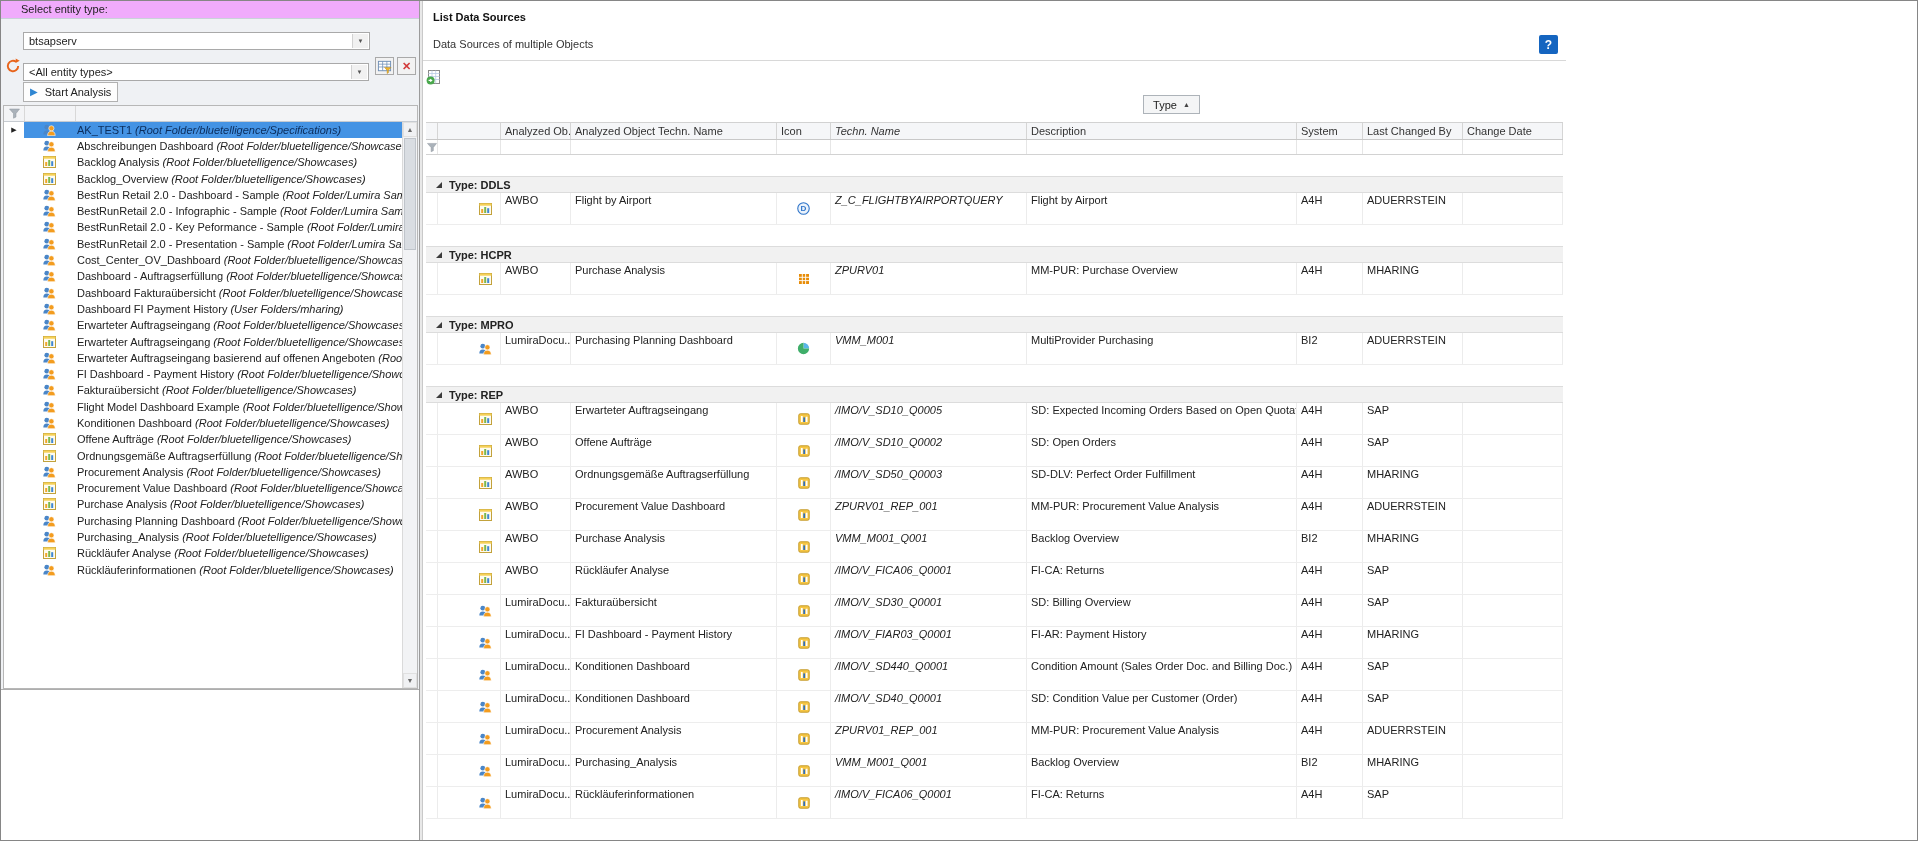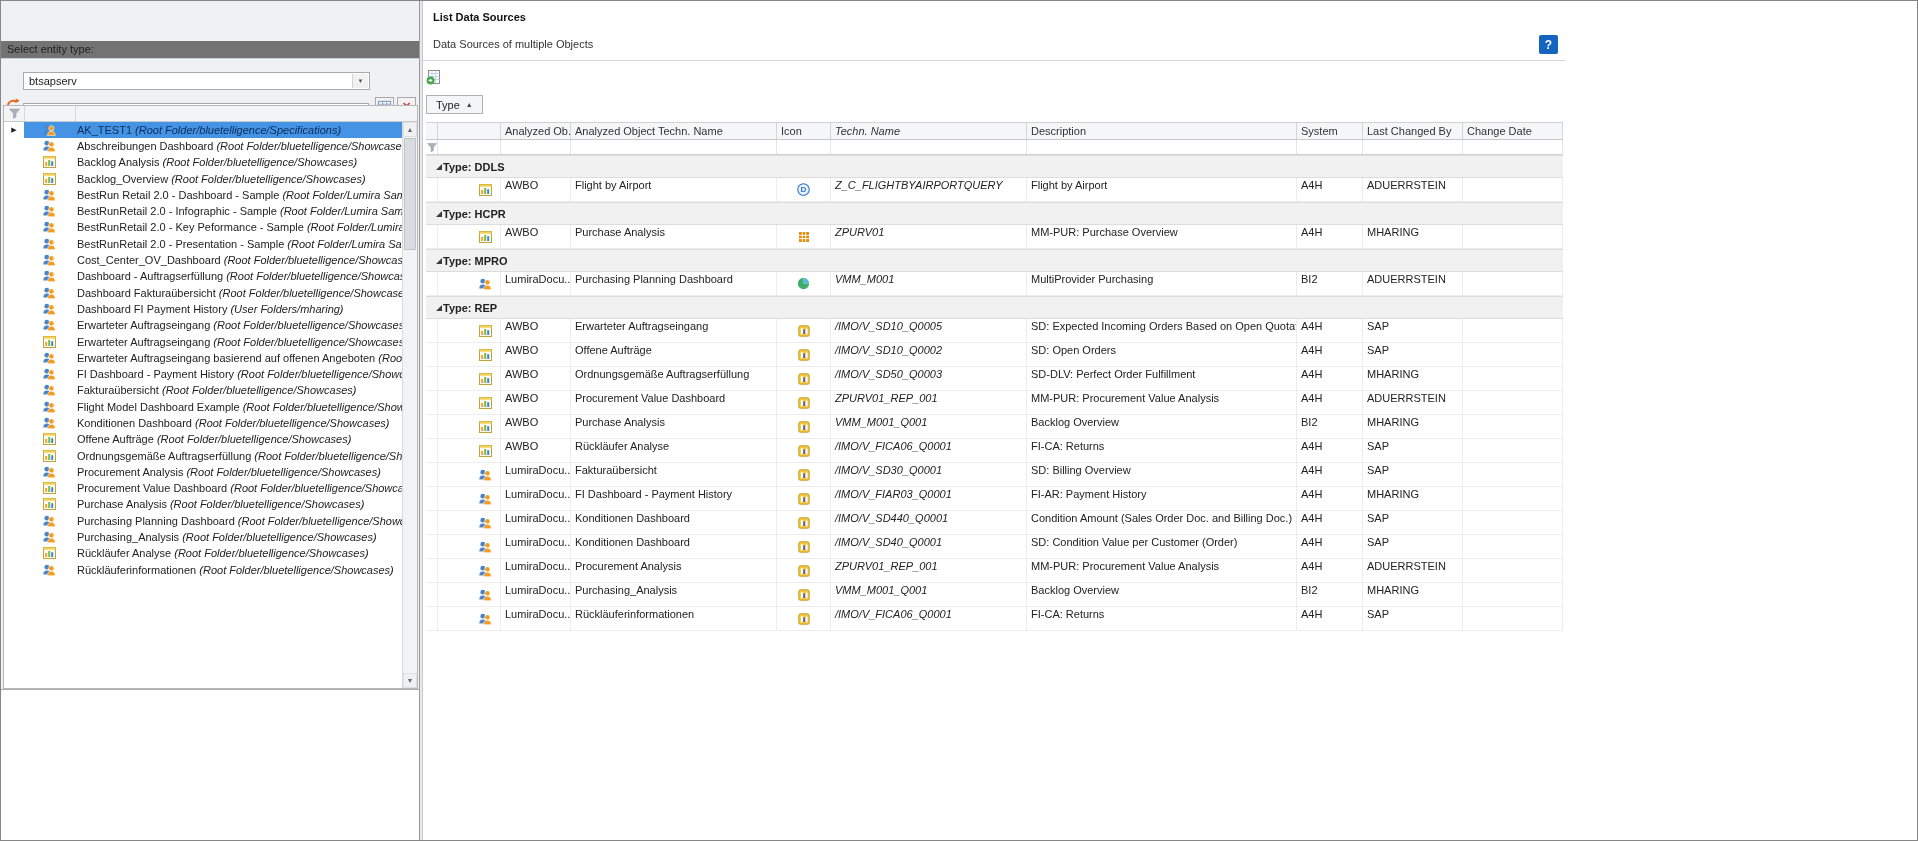--- a/index.html
+++ b/index.html
@@ -2,21 +2,21 @@
 <html><head>
 <meta charset="utf-8">
 <style>
   html,body{margin:0;padding:0;background:#fff;}
   .app{position:relative;width:1918px;height:841px;box-sizing:border-box;border:1px solid #868686;
        background:#fff;font-family:"Liberation Sans","DejaVu Sans",sans-serif;font-size:11px;color:#222;overflow:hidden;}
 
   
   .left-panel{position:absolute;left:0;top:0;width:418px;height:689px;background:#eff1f4;
               border-bottom:1px solid #aeaeae;box-sizing:border-box;}
-  .lp-header{height:17px;line-height:17px;padding-left:6px;background:#737373;border-bottom:1px solid #c9d1da;color:#222;margin-top:40px;}
+  .lp-header{height:17px;line-height:17px;padding-left:20px;background:#f0abfc;border-bottom:1px solid #c9d1da;color:#222;}
   .combo{position:relative;height:18px;background:#fff;border:1px solid #a9a9a9;box-sizing:border-box;
          display:flex;align-items:center;padding-left:5px;overflow:hidden;}
   .combo .chev{position:absolute;right:1px;top:1px;bottom:1px;width:15px;background:#f1f1f1;
                border-left:1px solid #d2d2d2;display:flex;align-items:center;justify-content:center;
                font-size:6px;color:#555;}
   .combo1{margin:13px 49px 0 22px;}
   .ctrl-row{position:relative;margin-top:7px;height:18px;}
   .refresh{position:absolute;left:4px;top:1px;width:16px;height:16px;}
   .combo2{position:absolute;left:22px;right:50px;top:6px;}
   .mini-btn{position:absolute;top:0;width:19px;height:18px;background:#f2f2f2;border:1px solid #a9a9a9;
@@ -53,44 +53,44 @@
             border-left:1px solid #9b9b9b;border-right:1px solid #c9c9c9;box-sizing:border-box;}
 
   
   .right-panel{position:absolute;left:422px;top:0;right:0;bottom:0;background:#fff;}
   .rp-header{position:relative;height:60px;width:1143px;border-bottom:1px solid #d8d8d8;box-sizing:border-box;}
   .rp-title{position:absolute;left:10px;top:10px;font-size:11px;font-weight:bold;color:#111;}
   .rp-sub{position:absolute;left:10px;top:37px;font-size:11px;color:#333;}
   .help-btn{position:absolute;right:8px;top:34px;width:19px;height:19px;background:#1565c0;color:#fff;
             font-weight:bold;display:flex;align-items:center;justify-content:center;border-radius:2px;font-size:12px;}
   .rp-toolbar{margin:7px 0 0 3px;height:18px;display:flex;align-items:center;}
-  .group-panel{margin:9px 0 0 3px;height:20px;}
+  .group-panel{margin:9px 0 0 3px;height:20px;text-align:center;}
   .group-chip{display:inline-flex;align-items:center;gap:6px;padding:0 9px;border:1px solid #adb3b9;
               background:#f4f5f6;height:19px;box-sizing:border-box;color:#222;}
   .chip-arrow{font-size:7px;color:#444;}
 
   .grid{margin:7px 0 0 3px;width:1137px;}
   .cell{box-sizing:border-box;padding:0 4px;overflow:hidden;white-space:nowrap;}
   .c0{width:12px;flex:0 0 12px;padding:0 0 0 1px;}
   .c1{width:63px;flex:0 0 63px;}
   .c2{width:70px;flex:0 0 70px;}
   .c3{width:206px;flex:0 0 206px;}
   .c4{width:54px;flex:0 0 54px;}
   .c5{width:196px;flex:0 0 196px;font-style:italic;}
   .c6{width:270px;flex:0 0 270px;}
   .c7{width:66px;flex:0 0 66px;}
   .c8{width:100px;flex:0 0 100px;}
   .c9{width:100px;flex:0 0 100px;}
   .g-head{display:flex;height:18px;background:#f5f6f8;border-top:1px solid #d2d2d2;border-bottom:1px solid #c8c8c8;box-sizing:border-box;}
   .g-head .cell{border-right:1px solid #d5d5d5;color:#333;line-height:16px;}
   .g-filter{display:flex;height:15px;border-bottom:1px solid #d2d2d2;box-sizing:border-box;background:#fff;}
   .g-filter .cell{border-right:1px solid #e6e6e6;display:flex;align-items:center;}
-  .g-group{display:flex;align-items:center;gap:0;height:23px;background:#f1f1f1;border-top:1px solid #dcdcdc;
-           border-bottom:1px solid #dcdcdc;box-sizing:border-box;margin-top:0;padding-left:9px;font-weight:bold;color:#222;}
-  .g-row{display:flex;height:24px;align-items:center;border-bottom:1px solid #ededed;box-sizing:border-box;}
+  .g-group{display:flex;align-items:center;gap:6px;height:17px;background:#f1f1f1;border-top:1px solid #dcdcdc;
+           border-bottom:1px solid #dcdcdc;box-sizing:border-box;margin-top:21px;padding-left:9px;font-weight:bold;color:#222;}
+  .g-row{display:flex;height:32px;align-items:center;border-bottom:1px solid #ededed;box-sizing:border-box;}
   .g-row .cell{height:100%;line-height:15px;border-right:1px solid #ececec;}
   .cell.icon-cell{display:flex;align-items:center;justify-content:center;padding:0;}
   .cell.type-cell{display:flex;align-items:center;justify-content:flex-end;padding:0 8px 0 0;}
   .icn{display:inline-flex;align-items:center;justify-content:center;line-height:0;}
   .tri{display:inline-flex;line-height:0;}
 </style>
 </head>
 <body>
 
 <div class="app">

